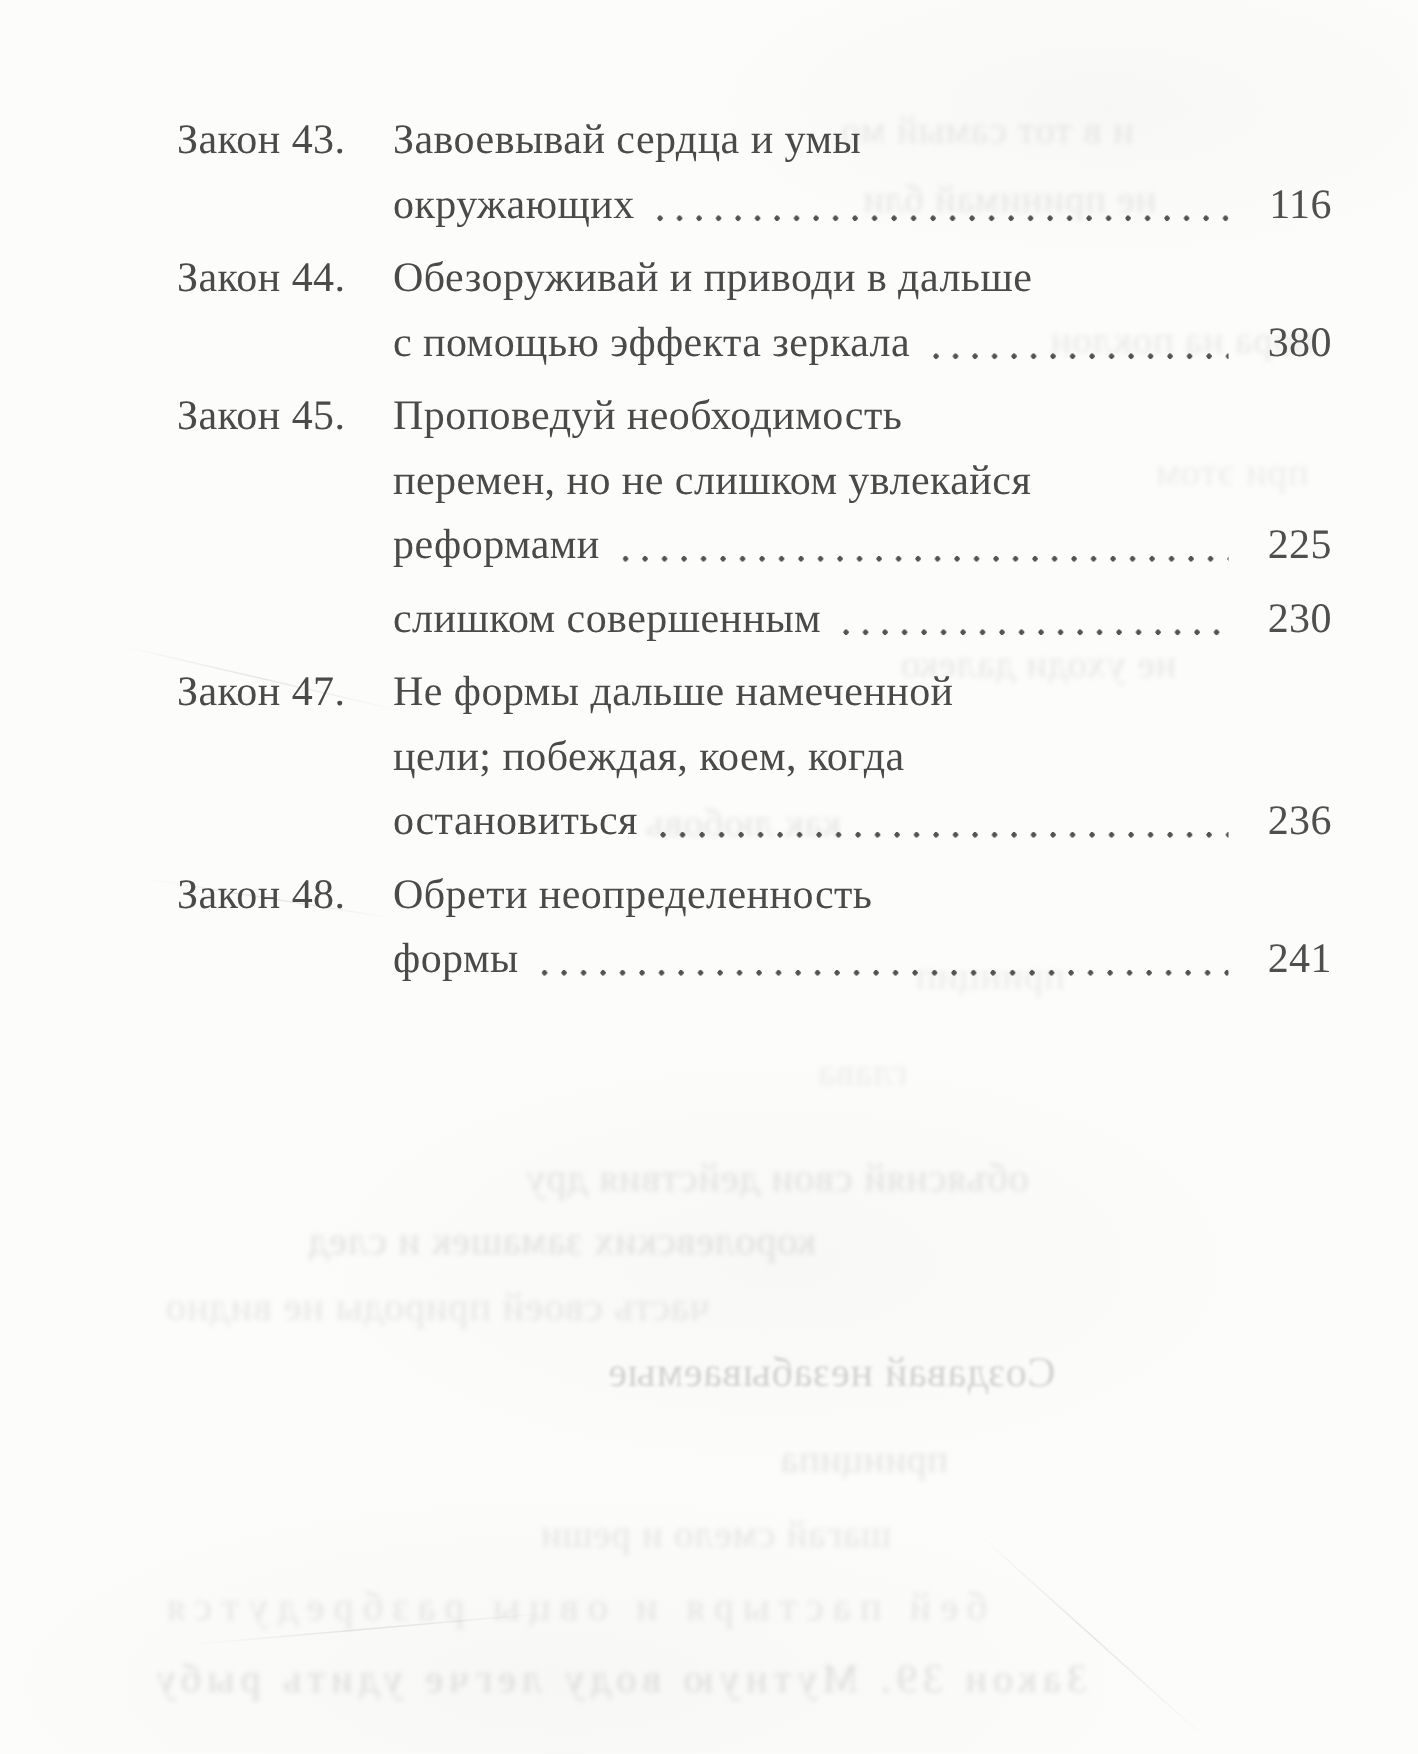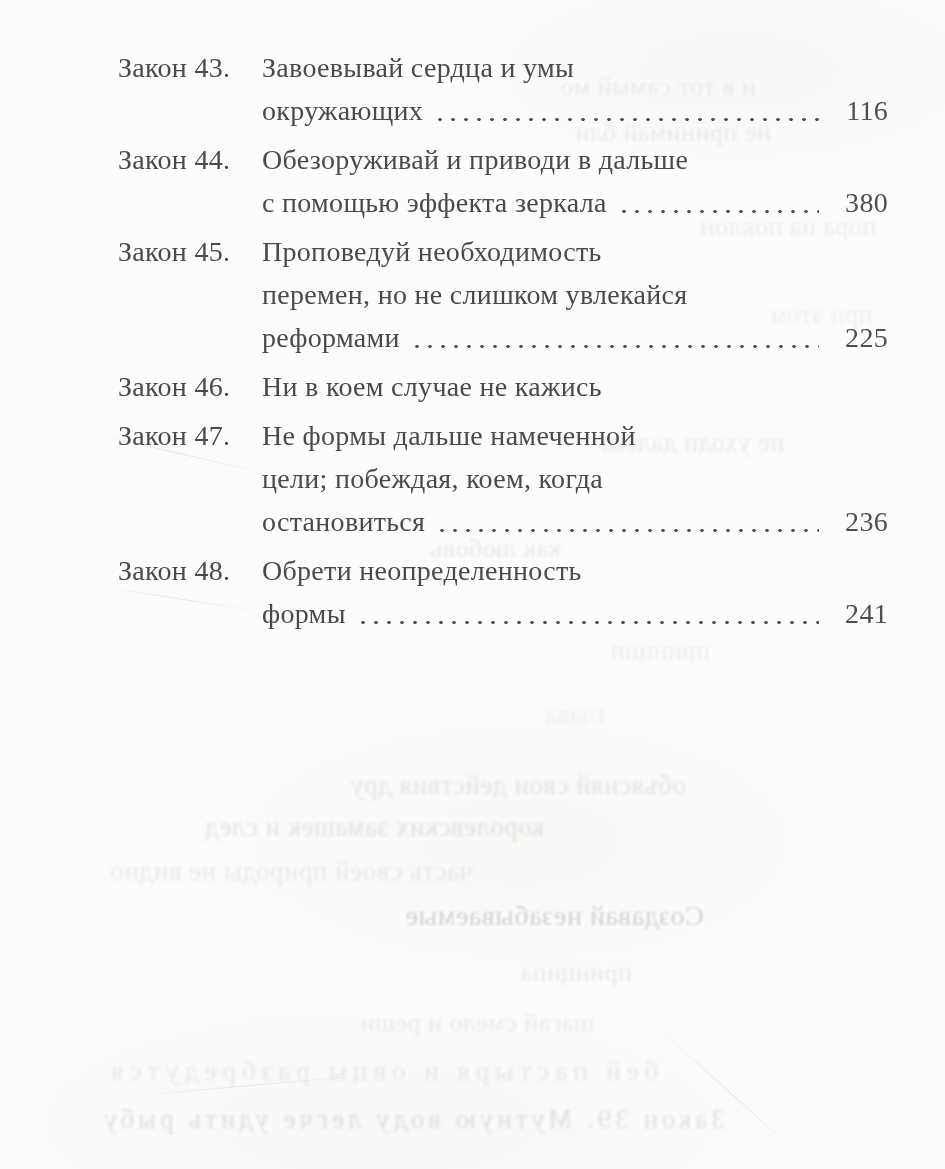--- a/index.html
+++ b/index.html
@@ -13,21 +13,21 @@
     position: relative;
     width: 945px; height: 1169px;
     background:
       radial-gradient(ellipse 420px 160px at 78% 6%, rgba(175,175,170,0.06), rgba(0,0,0,0) 70%),
       radial-gradient(ellipse 500px 220px at 55% 72%, rgba(170,170,165,0.05), rgba(0,0,0,0) 70%),
       radial-gradient(ellipse 600px 200px at 40% 96%, rgba(170,170,165,0.06), rgba(0,0,0,0) 70%),
       #fcfcfb;
   }
   .toc {
     position: absolute;
-    left: 118px; top: 46px;
+    left: 118px; top: 72px;
     width: 770px;
   }
   .entry { margin-bottom: 6px; }
   .row {
     display: flex;
     align-items: baseline;
     line-height: 43px;
     font-size: 28px;
     color: #4a4a4a;
     letter-spacing: 0.3px;
@@ -138,22 +138,24 @@
       <div class="row">
         <span class="col-label"></span>
         <span class="title">реформами</span>
         <span class="leader"></span>
         <span class="pagenum">225</span>
       </div>
     </div>
 
     <div class="entry">
       <div class="row">
-        <span class="col-label">Закон 46.</span>
-        <span class="title">Ни в коем случае не кажись</span>
+        <span class="col-label"></span>
+        <span class="title">слишком совершенным</span>
+        <span class="leader"></span>
+        <span class="pagenum">230</span>
       </div>
     </div>
 
     <div class="entry">
       <div class="row">
         <span class="col-label">Закон 47.</span>
         <span class="title">Не формы дальше намеченной</span>
       </div>
       <div class="row">
         <span class="col-label"></span>

